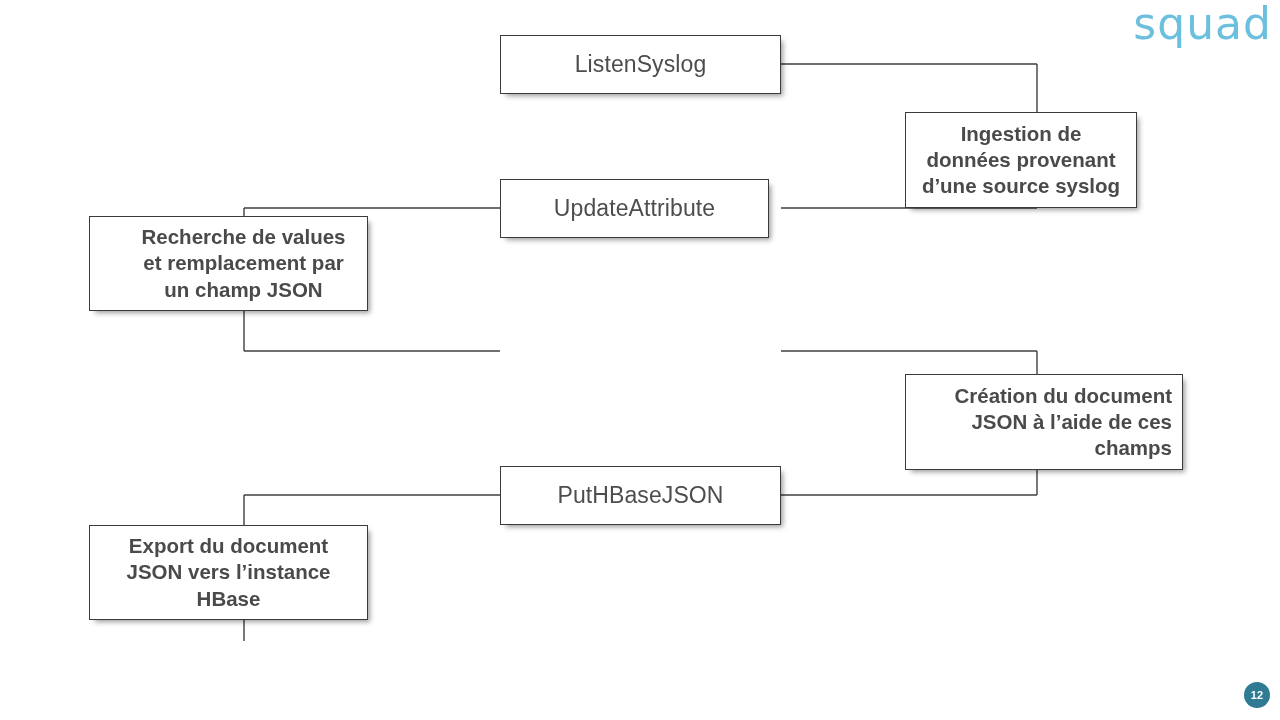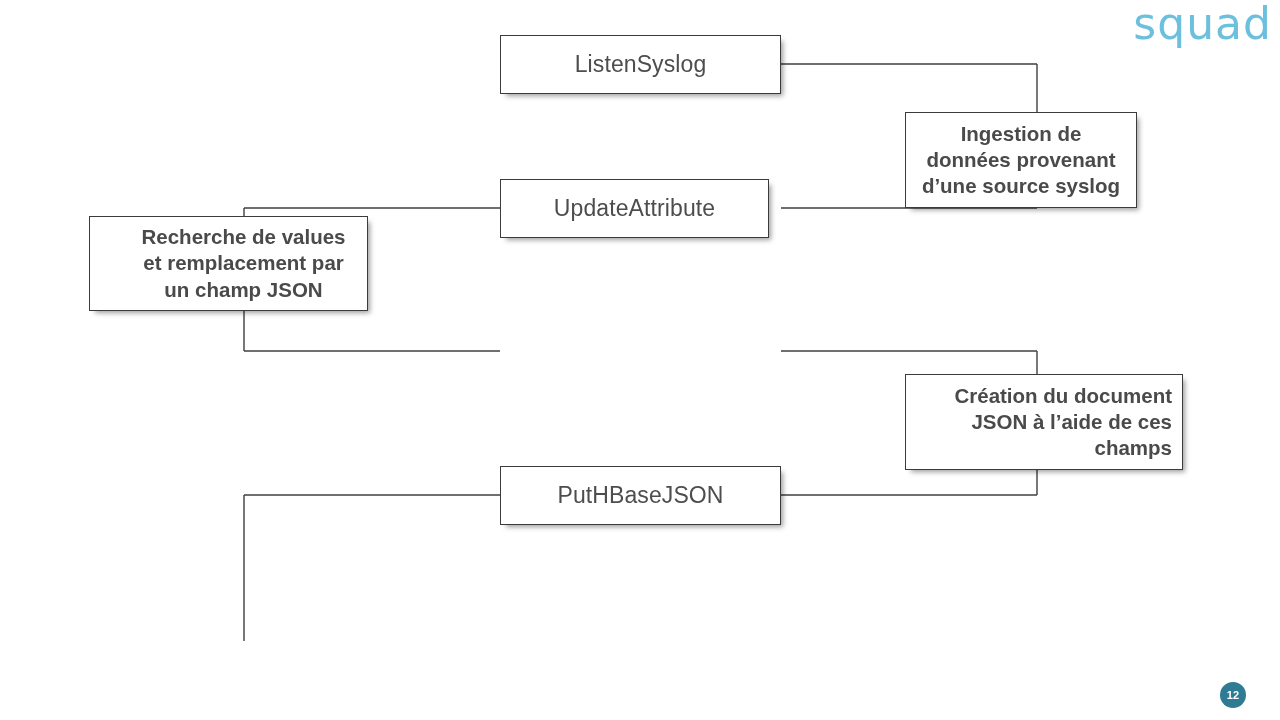--- a/index.html
+++ b/index.html
@@ -74,21 +74,21 @@
     font-size: 20.5px;
     font-weight: 700;
     line-height: 1.28;
     padding: 4px 10px;
     color: #4a4a4a;
   }
 
   
   #page-badge {
     position: absolute;
-    right: 34px;
+    right: 10px;
     bottom: 12px;
     width: 26px;
     height: 26px;
     border-radius: 50%;
     background: #2f7b94;
     color: #ffffff;
     font-size: 11px;
     font-weight: 700;
     display: flex;
     align-items: center;
@@ -140,16 +140,19 @@
   </div>
 
   <div class="node note" style="left:89px; top:216px; width:279px; height:95px;padding-left:40px;">
     <span>Recherche de values et remplacement par un champ JSON</span>
   </div>
 
   <div class="node note" style="left:905px; top:374px; width:278px; height:96px;text-align:right;">
     <span>Création du document JSON à l’aide de ces champs</span>
   </div>
 
+  <div class="node note" style="left:89px; top:525px; width:279px; height:95px;">
+    <span>Export du document JSON vers l’instance HBase</span>
+  </div>
 
   <div id="page-badge">12</div>
 
 </div>
 
 </body></html>

